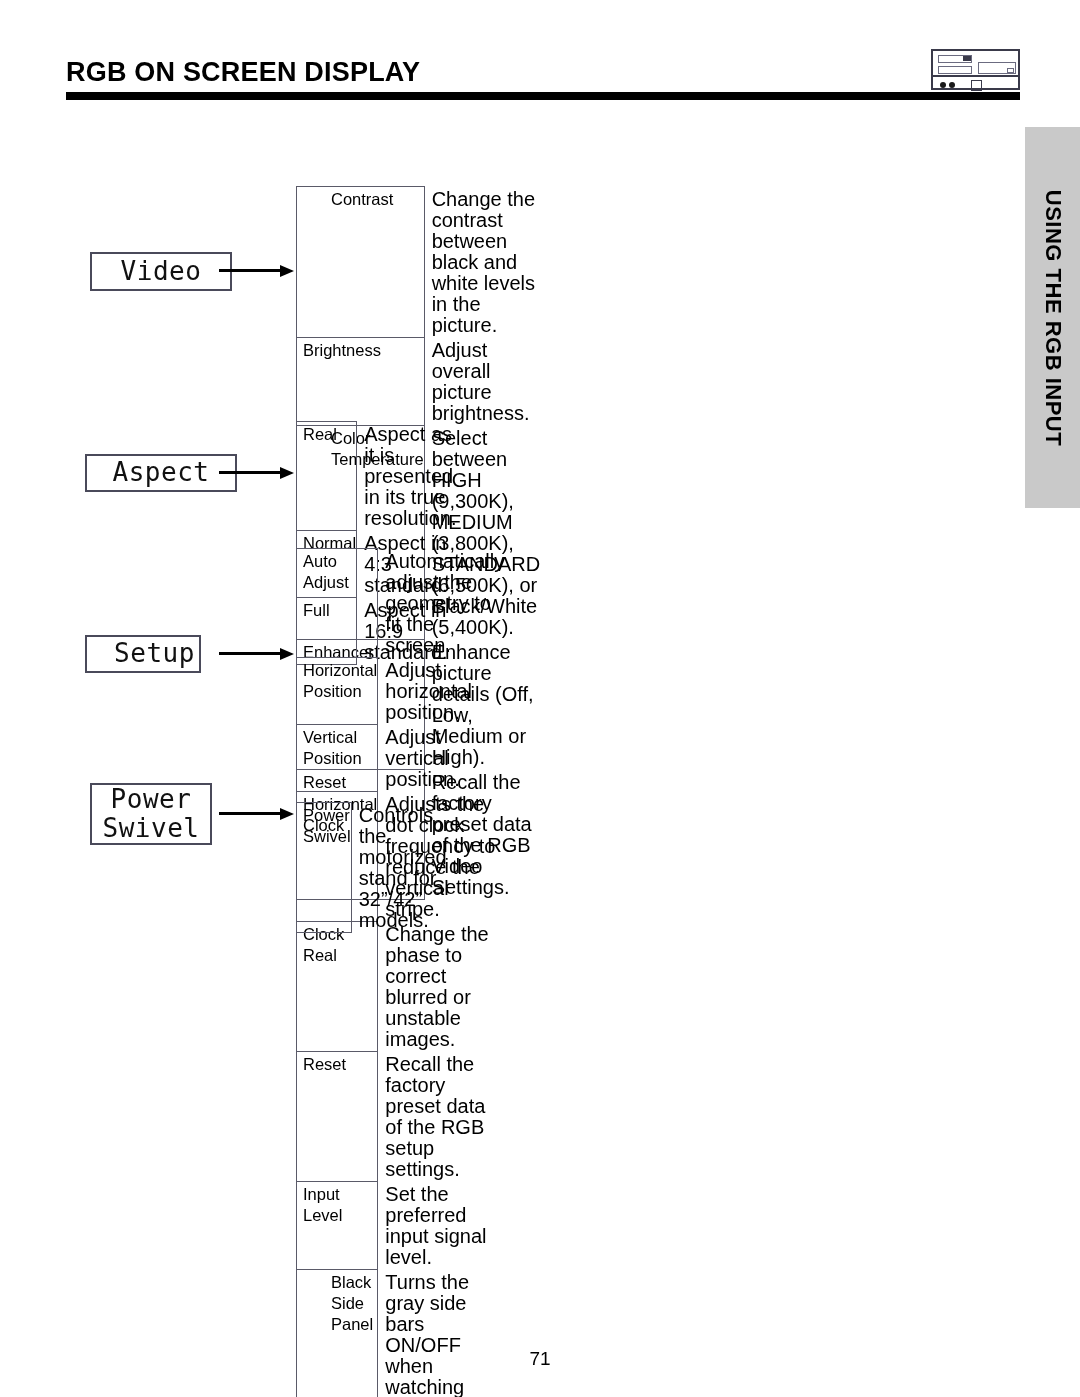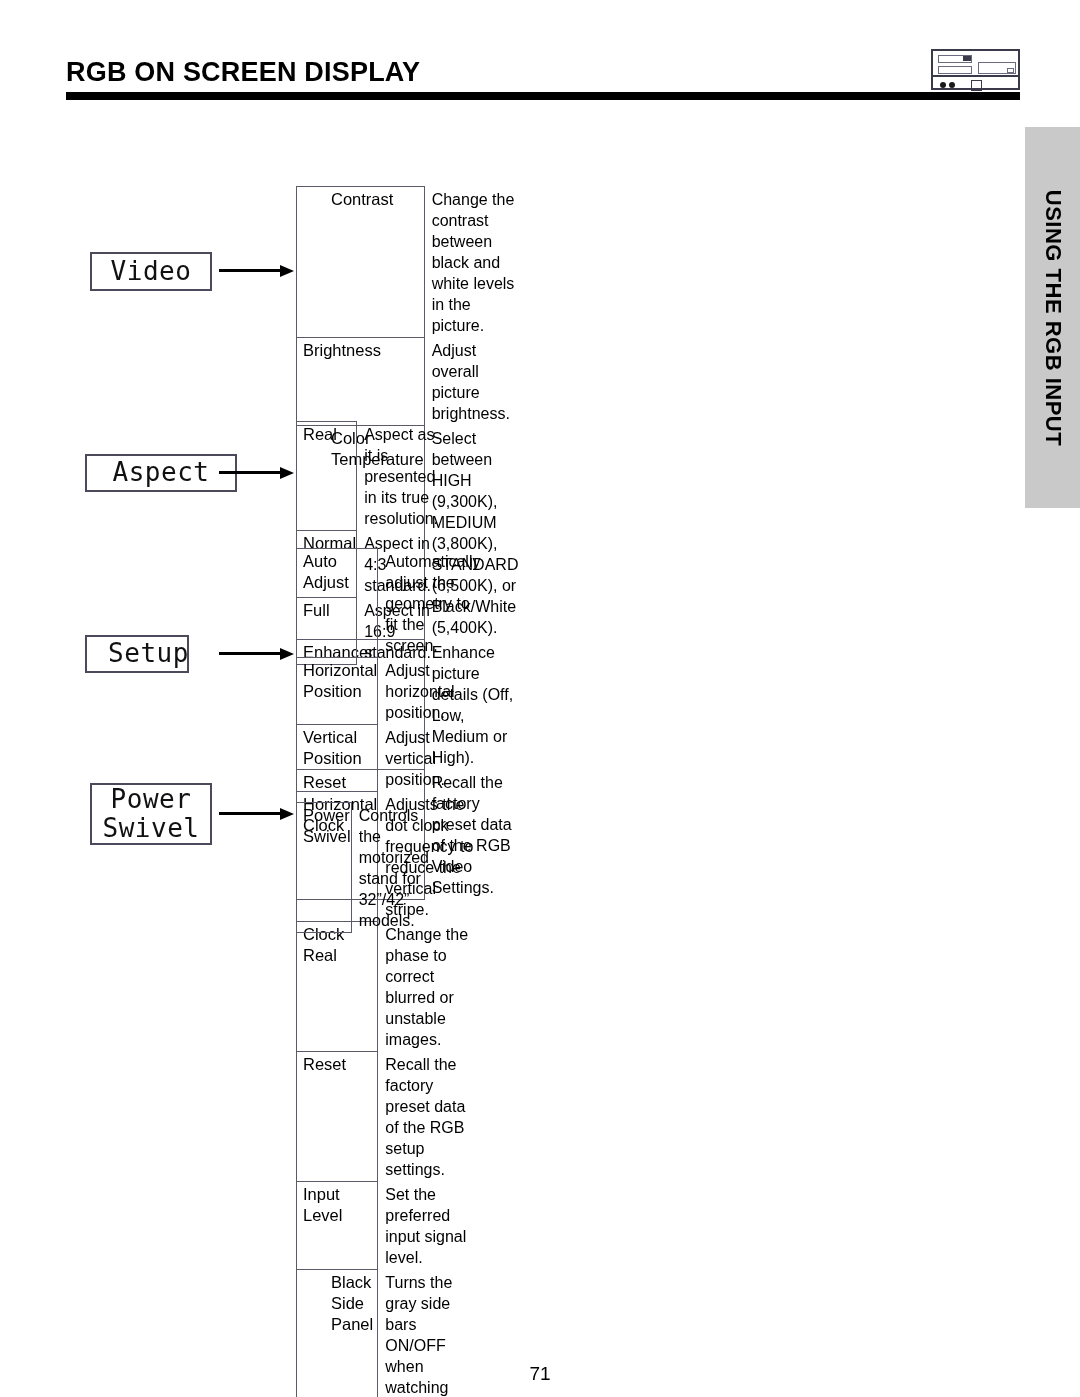--- a/index.html
+++ b/index.html
@@ -176,35 +176,34 @@
     padding: 2px 0 2px 6px;
     font-size: 16.5px;
     line-height: 21px;
     height: 21px;
     box-sizing: border-box;
   }
   .opt-table td.desc-cell {
     border: none;
     vertical-align: top;
     padding: 2px 0 2px 7px;
-    font-size: 16px;
+    font-size: 20px;
     line-height: 21px;
     white-space: pre-line;
   }
   .opt-table td.name-cell.tall  { height: 45px; padding-left: 34px; }
 
   
   #page-number {
     position: absolute;
     left: 0;
     top: 1348px;
     width: 1080px;
     text-align: center;
     font-size: 19px;
-    margin-top: 15px;
   }
 </style>
 </head>
 <body>
 
 <div id="page-title">RGB ON SCREEN DISPLAY</div>
 <div id="title-rule"></div>
 
 <div id="device-icon">
   <div class="dev-upper">
@@ -217,21 +216,21 @@
   <div class="dot1"></div>
   <div class="dot2"></div>
   <div class="sqr"></div>
 </div>
 
 <div id="side-tab">
   <div id="side-tab-label">USING THE RGB INPUT</div>
 </div>
 
 <div class="section">
-  <div class="menu-box" style="left:90px; top:252px; width:122px; height:39px;">Video</div>
+  <div class="menu-box" style="left:90px; top:252px; width:142px; height:39px;">Video</div>
   <div class="arrow" style="left:219px; top:265px; width:75px;">
     <div class="shaft" style="width:61px;"></div>
     <div class="head" style="left:61px;"></div>
   </div>
   <table class="opt-table" style="left:296px; top:186px;">
     <tbody>
         <tr>
       <td class="name-cell tall">Contrast</td>
       <td class="desc-cell">Change the contrast between black and white levels in the
 picture.</td>
@@ -275,21 +274,21 @@
     </tr>
     <tr>
       <td class="name-cell">Full</td>
       <td class="desc-cell">Aspect in 16:9 standard.</td>
     </tr>
   </tbody>
     </table>
 </div>
 
 <div class="section">
-  <div class="menu-box" style="left:85px; top:635px; width:104px; height:38px;padding-left:23px;">Setup</div>
+  <div class="menu-box" style="left:85px; top:635px; width:116px; height:38px;padding-left:23px;">Setup</div>
   <div class="arrow" style="left:219px; top:648px; width:75px;">
     <div class="shaft" style="width:61px;"></div>
     <div class="head" style="left:61px;"></div>
   </div>
   <table class="opt-table" style="left:296px; top:548px;">
     <tbody>
         <tr>
       <td class="name-cell">Auto Adjust</td>
       <td class="desc-cell">Automatically adjust the geometry to fit the screen.</td>
     </tr>

